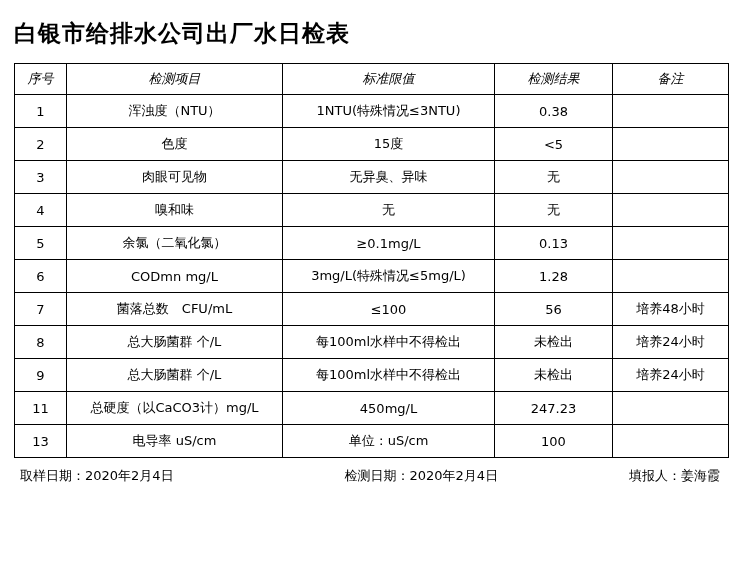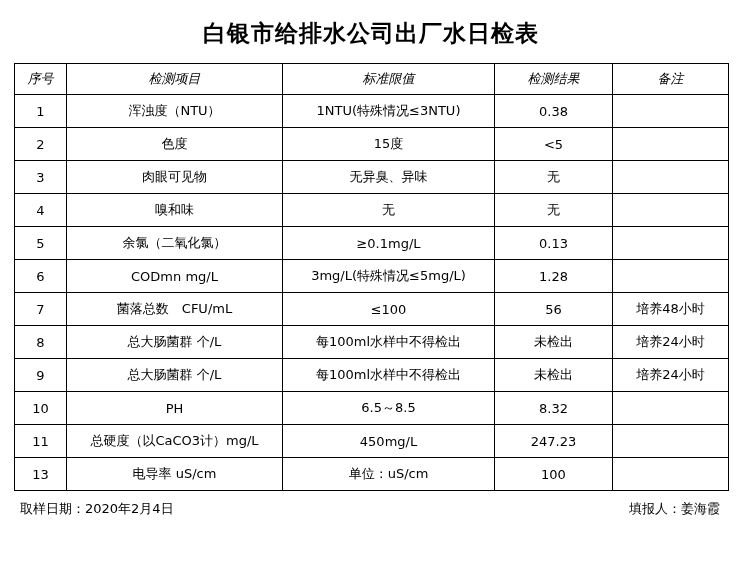--- a/index.html
+++ b/index.html
@@ -15,21 +15,20 @@
     overflow: hidden;
   }
   .page {
     position: relative;
     width: 742px;
     height: 561px;
     box-sizing: border-box;
     padding: 0 14px;
   }
   .doc-title {
-    text-align: center;
     font-size: 23px;
     font-weight: bold;
     letter-spacing: 1px;
     margin-top: 18px;
     margin-bottom: 14px;
     font-family: "DejaVu Sans", "Liberation Sans", sans-serif;
   }
   table.report {
     width: 714px;
     border-collapse: collapse;
@@ -153,41 +152,35 @@
         <td>培养24小时</td>
       </tr>
       <tr>
         <td>9</td>
         <td>总大肠菌群 个/L</td>
         <td>每100ml水样中不得检出</td>
         <td>未检出</td>
         <td>培养24小时</td>
       </tr>
       <tr>
-        <td>10</td>
-        <td>PH</td>
-        <td>6.5～8.5</td>
-        <td>8.32</td>
-        <td></td>
-      </tr>
-      <tr>
         <td>11</td>
         <td>总硬度（以CaCO3计）mg/L</td>
         <td>450mg/L</td>
         <td>247.23</td>
         <td></td>
       </tr>
       <tr>
         <td>13</td>
         <td>电导率 uS/cm</td>
         <td>单位：uS/cm</td>
         <td>100</td>
         <td></td>
       </tr>
     </tbody>
   </table>
 
   <div class="footer">
     <div class="f-item f-left">取样日期：2020年2月4日</div>
+    <div class="f-item f-mid">检测日期：2020年2月4日</div>
     <div class="f-item f-right">填报人：姜海霞</div>
   </div>
 
 </div>
 
 </body></html>

